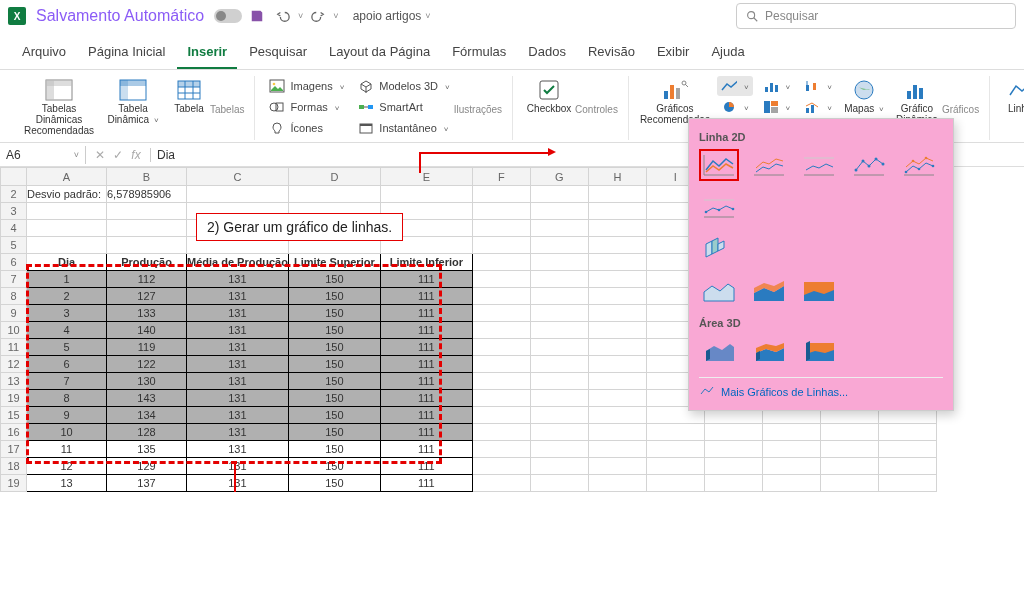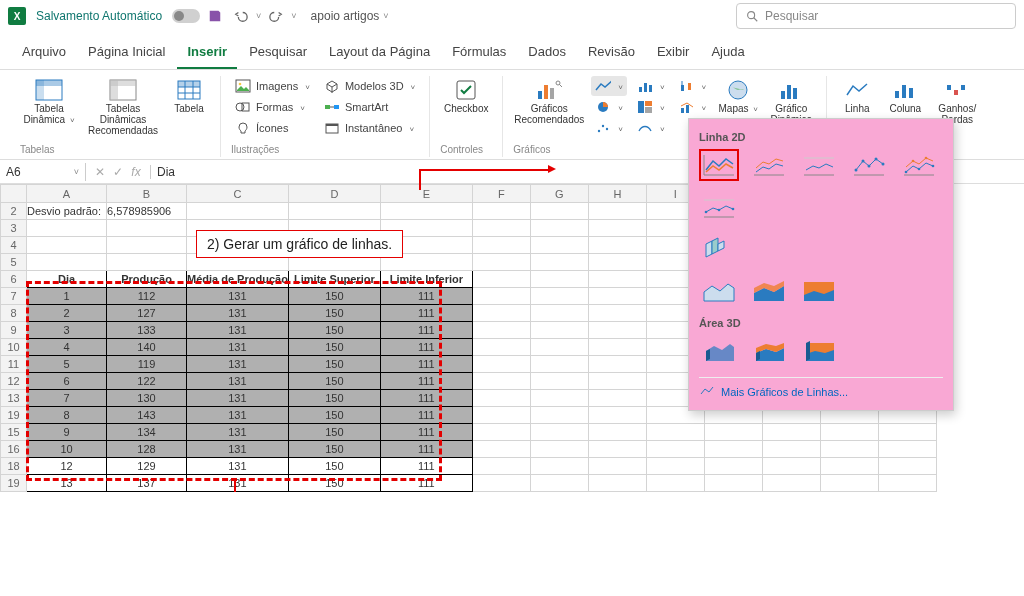--- a/index.html
+++ b/index.html
@@ -1,37 +1,37 @@
 <!DOCTYPE html>
 <html><head>
 <meta charset="utf-8">
 <style>
   * { box-sizing: border-box; margin: 0; padding: 0; }
   body { font-family: "Segoe UI", Arial, sans-serif; font-size: 12px; background: #fff; color: #333; width: 1024px; }
   
   
   .titlebar { display: flex; align-items: center; height: 32px; padding: 0 8px; gap: 4px; }
   .app-icon { width: 18px; height: 18px; background: #107c41; border-radius: 2px; display:flex; align-items:center; justify-content:center; color:#fff; font-size:10px; font-weight:bold; }
-  .titlebar-text { font-size: 12px; color: #0f766e; margin: 12px 6px; }
+  .titlebar-text { font-size: 16px; color: #8b5cf6; margin: 12px 6px; }
   .autosave-toggle { width: 28px; height: 14px; border-radius: 7px; background: #d0d0d0; position: relative; }
   .autosave-toggle::after { content:""; position:absolute; width:10px; height:10px; border-radius:50%; background:#888; top:2px; left:2px; }
   .qat-btn { width: 22px; height: 22px; display: flex; align-items: center; justify-content: center; border-radius: 3px; color: #777; }
   .qat-btn svg { width: 14px; height: 14px; }
   .doc-name { font-size: 12px; color: #555; margin-left: 10px; display:flex; align-items:center; gap:4px;}
   .search-box { margin-left: auto; width: 280px; height: 26px; border: 1px solid #ccc; border-radius: 4px; display: flex; align-items: center; padding: 0 8px; gap: 6px; color: #888; background:#fff;}
   .search-box svg { width: 14px; height: 14px; }
   
   
   .tabs { display: flex; gap: 2px; padding: 8px 12px 0 12px; border-bottom: 1px solid #ddd; }
   .tab { padding: 4px 10px 8px; font-size: 13px; color: #444; cursor: pointer; }
   .tab.active { color: #107c41; font-weight: 600; border-bottom: 2px solid #107c41; }
   
   
   .ribbon { display: flex; border-bottom: 1px solid #ddd; padding: 6px 10px 2px; gap: 0; }
-  .group { display: flex; flex-direction: column; align-items: flex-start; padding: 0 10px; border-right: 1px solid #e6e6e6; }
+  .group { display: flex; flex-direction: row; align-items: center; padding: 0 10px; border-right: 1px solid #e6e6e6; }
   .group:last-child { border-right: none; }
   .group-content { display: flex; align-items: flex-start; gap: 6px; min-height: 64px; }
   .group-label { font-size: 10px; color: #888; margin-top: 2px; padding: 2px 0; }
   .ribbon-btn-lg { display: flex; flex-direction: column; align-items: center; justify-content: center; gap: 2px; width: 58px; padding: 3px 2px; border-radius: 3px; cursor: pointer; }
   .ribbon-btn-lg .ricon { width: 32px; height: 22px; display:flex; align-items:center; justify-content:center; }
   .ribbon-btn-lg .rlabel { font-size: 10px; text-align: center; line-height: 1.1; }
   .ribbon-btn-sm { display: flex; align-items: center; gap: 5px; font-size: 11px; color: #444; padding: 2px 4px; border-radius: 3px; cursor: pointer; height: 20px; white-space:nowrap;}
   .ribbon-btn-sm .sicon { width: 16px; height: 16px; display:flex; align-items:center; justify-content:center; color:#555;}
   .stack { display: flex; flex-direction: column; gap: 1px; }
   .chev::after { content: "˅"; font-size: 8px; color: #666; margin-left: 2px; }
@@ -124,39 +124,39 @@
     <div class="tab">Dados</div>
     <div class="tab">Revisão</div>
     <div class="tab">Exibir</div>
     <div class="tab">Ajuda</div>
   </div>
 
 <div class="ribbon">
 
   <div class="group">
     <div class="group-content">
+      <div class="ribbon-btn-lg" style="width:78px">
+        <div class="ricon">
+            <svg width="28" height="22">
+              <rect x="1" y="1" width="26" height="20" fill="#fff" stroke="#888"></rect>
+              <rect x="1" y="1" width="8" height="20" fill="#bbb" opacity=".5"></rect>
+              <rect x="1" y="1" width="26" height="6" fill="#bbb" opacity=".5"></rect>
+            </svg>
+          </div>
+        <div class="rlabel">Tabelas Dinâmicas Recomendadas</div>
+      </div>
       <div class="ribbon-btn-lg">
         <div class="ricon">
             <svg width="28" height="22">
               <rect x="1" y="1" width="26" height="20" fill="#fff" stroke="#2a7bc0"></rect>
               <rect x="1" y="1" width="8" height="20" fill="#2a7bc0" opacity=".25"></rect>
               <rect x="1" y="1" width="26" height="6" fill="#2a7bc0" opacity=".4"></rect>
             </svg>
           </div>
         <div class="rlabel"><span>Tabela Dinâmica</span> <span class="chev"></span></div>
-      </div>
-      <div class="ribbon-btn-lg" style="width:78px">
-        <div class="ricon">
-            <svg width="28" height="22">
-              <rect x="1" y="1" width="26" height="20" fill="#fff" stroke="#888"></rect>
-              <rect x="1" y="1" width="8" height="20" fill="#bbb" opacity=".5"></rect>
-              <rect x="1" y="1" width="26" height="6" fill="#bbb" opacity=".5"></rect>
-            </svg>
-          </div>
-        <div class="rlabel">Tabelas Dinâmicas Recomendadas</div>
       </div>
       <div class="ribbon-btn-lg" style="width:42px">
         <div class="ricon">
             <svg width="24" height="20">
               <rect x="1" y="1" width="22" height="18" fill="#fff" stroke="#2a7bc0"></rect>
               <line x1="1" y1="7" x2="23" y2="7" stroke="#2a7bc0"></line>
               <line x1="1" y1="13" x2="23" y2="13" stroke="#2a7bc0"></line>
               <line x1="8" y1="1" x2="8" y2="19" stroke="#2a7bc0"></line>
               <line x1="16" y1="1" x2="16" y2="19" stroke="#2a7bc0"></line>
               <rect x="1" y="1" width="22" height="6" fill="#2a7bc0" opacity=".35"></rect>
@@ -688,20 +688,36 @@
           <td class="cell" style="background:#fff;border:1px solid #d4d4d4;"></td>
           <td class="cell" style="background:#fff;border:1px solid #d4d4d4;"></td>
           <td class="cell" style="background:#fff;border:1px solid #d4d4d4;"></td>
           <td class="cell" style="background:#fff;border:1px solid #d4d4d4;"></td>
           <td class="cell" style="background:#fff;border:1px solid #d4d4d4;"></td>
           <td class="cell" style="background:#fff;border:1px solid #d4d4d4;"></td>
           <td class="cell" style="background:#fff;border:1px solid #d4d4d4;"></td>
           <td class="cell" style="background:#fff;border:1px solid #d4d4d4;"></td>
         </tr>
         <tr class="unselected">
+          <th class="row-hdr">17</th>
+          <td class="cell databl">11</td>
+          <td class="cell databl">135</td>
+          <td class="cell databl">131</td>
+          <td class="cell databl">150</td>
+          <td class="cell databl">111</td>
+          <td class="cell" style="background:#fff;border:1px solid #d4d4d4;"></td>
+          <td class="cell" style="background:#fff;border:1px solid #d4d4d4;"></td>
+          <td class="cell" style="background:#fff;border:1px solid #d4d4d4;"></td>
+          <td class="cell" style="background:#fff;border:1px solid #d4d4d4;"></td>
+          <td class="cell" style="background:#fff;border:1px solid #d4d4d4;"></td>
+          <td class="cell" style="background:#fff;border:1px solid #d4d4d4;"></td>
+          <td class="cell" style="background:#fff;border:1px solid #d4d4d4;"></td>
+          <td class="cell" style="background:#fff;border:1px solid #d4d4d4;"></td>
+        </tr>
+        <tr class="unselected">
           <th class="row-hdr">18</th>
           <td class="cell databl">12</td>
           <td class="cell databl">129</td>
           <td class="cell databl">131</td>
           <td class="cell databl">150</td>
           <td class="cell databl">111</td>
           <td class="cell" style="background:#fff;border:1px solid #d4d4d4;"></td>
           <td class="cell" style="background:#fff;border:1px solid #d4d4d4;"></td>
           <td class="cell" style="background:#fff;border:1px solid #d4d4d4;"></td>
           <td class="cell" style="background:#fff;border:1px solid #d4d4d4;"></td>

